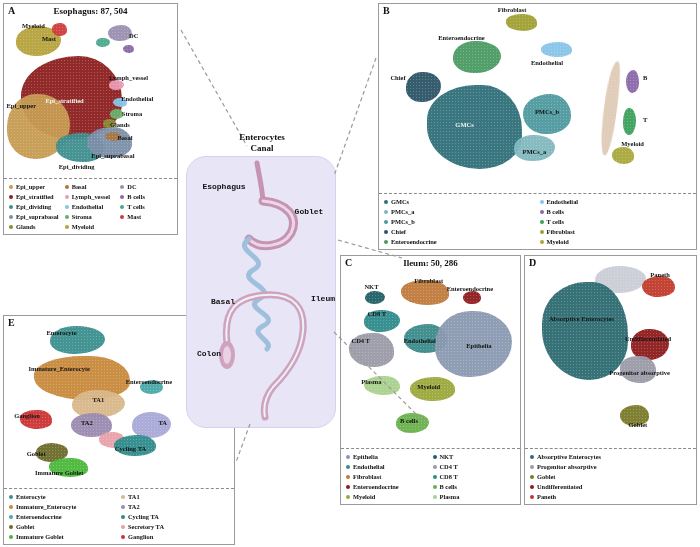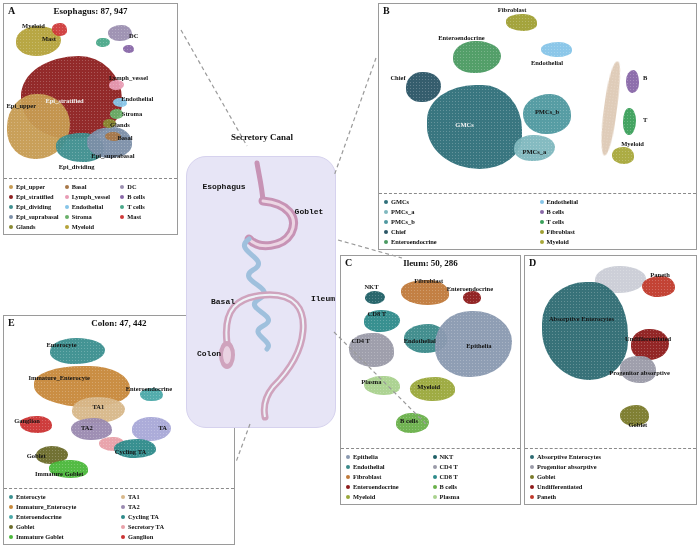--- a/index.html
+++ b/index.html
@@ -38,21 +38,21 @@
   #connectors { position:absolute; left:0; top:0; width:700px; height:547px;
                 pointer-events:none; z-index:2; }
 </style>
 </head>
 <body>
 
 <div id="fig">
 
   <section class="panel" style="left:3px;top:3px;width:175px;height:232px">
     <span class="panel-letter">A</span>
-    <div class="panel-title">Esophagus: 87, 947</div>
+    <div class="panel-title">Esophagus: 87, 504</div>
     <div class="plot">
         <div class="blob" style="left: 7%; top: 6%; width: 26%; height: 18%; background: rgb(181, 163, 58); border-radius: 48% 52% 55% 45% / 52% 48% 55% 45%;"></div>
         <div class="blob" style="left: 27.5%; top: 4%; width: 9%; height: 8%; background: rgb(207, 58, 58); border-radius: 55% 45% 48% 60% / 45% 58% 42% 55%;"></div>
         <div class="blob" style="left: 60%; top: 5%; width: 14%; height: 10%; background: rgb(155, 143, 176); border-radius: 60% 45% 52% 50% / 50% 55% 45% 52%;"></div>
         <div class="blob" style="left: 53%; top: 13%; width: 8%; height: 6%; background: rgb(74, 168, 138); border-radius: 48% 52% 55% 45% / 52% 48% 55% 45%;"></div>
         <div class="blob" style="left: 69%; top: 17.5%; width: 6%; height: 5%; background: rgb(137, 104, 168); border-radius: 55% 45% 48% 60% / 45% 58% 42% 55%;"></div>
         <div class="blob" style="left: 10%; top: 24.5%; width: 58%; height: 51%; background: rgb(142, 31, 31); border-radius: 60% 45% 52% 50% / 50% 55% 45% 52%;"></div>
         <div class="blob" style="left: 2%; top: 48%; width: 36%; height: 40%; background: rgb(199, 155, 82); border-radius: 48% 52% 55% 45% / 52% 48% 55% 45%;"></div>
         <div class="blob" style="left: 30%; top: 72%; width: 28%; height: 18%; background: rgb(63, 143, 143); border-radius: 55% 45% 48% 60% / 45% 58% 42% 55%;"></div>
         <div class="blob" style="left: 48%; top: 68.5%; width: 26%; height: 19%; background: rgb(124, 143, 168); border-radius: 60% 45% 52% 50% / 50% 55% 45% 52%;"></div>
@@ -306,21 +306,20 @@
         </div>
         <div class="legend-item">
           <span class="dot" style="background: rgb(192, 57, 43);"></span>
           <span>Paneth</span>
         </div>
       </div>
   </section>
 
   <section class="panel" style="left:3px;top:315px;width:232px;height:230px">
     <span class="panel-letter">E</span>
-    <div class="panel-title">Colon: 47, 442</div>
     <div class="plot">
         <div class="blob" style="left: 20%; top: 6%; width: 24%; height: 16%; background: rgb(58, 143, 143); border-radius: 48% 52% 55% 45% / 52% 48% 55% 45%;"></div>
         <div class="blob" style="left: 13%; top: 23%; width: 42%; height: 26%; background: rgb(200, 136, 58); border-radius: 55% 45% 48% 60% / 45% 58% 42% 55%;"></div>
         <div class="blob" style="left: 59%; top: 37%; width: 10%; height: 8%; background: rgb(74, 168, 168); border-radius: 60% 45% 52% 50% / 50% 55% 45% 52%;"></div>
         <div class="blob" style="left: 29.5%; top: 43%; width: 23%; height: 16%; background: rgb(216, 184, 138); border-radius: 48% 52% 55% 45% / 52% 48% 55% 45%;"></div>
         <div class="blob" style="left: 7%; top: 54.5%; width: 14%; height: 11%; background: rgb(204, 51, 51); border-radius: 55% 45% 48% 60% / 45% 58% 42% 55%;"></div>
         <div class="blob" style="left: 29%; top: 56%; width: 18%; height: 14%; background: rgb(154, 138, 176); border-radius: 60% 45% 52% 50% / 50% 55% 45% 52%;"></div>
         <div class="blob" style="left: 55.5%; top: 55.5%; width: 17%; height: 15%; background: rgb(168, 168, 216); border-radius: 48% 52% 55% 45% / 52% 48% 55% 45%;"></div>
         <div class="blob" style="left: 41.5%; top: 67.5%; width: 11%; height: 9%; background: rgb(232, 160, 168); border-radius: 55% 45% 48% 60% / 45% 58% 42% 55%;"></div>
         <div class="blob" style="left: 48%; top: 69%; width: 18%; height: 12%; background: rgb(46, 139, 139); border-radius: 60% 45% 52% 50% / 50% 55% 45% 52%;"></div>
@@ -374,21 +373,21 @@
           <span class="dot" style="background: rgb(232, 160, 168);"></span>
           <span>Secretory TA</span>
         </div>
         <div class="legend-item">
           <span class="dot" style="background: rgb(204, 51, 51);"></span>
           <span>Ganglion</span>
         </div>
       </div>
   </section>
 
-  <div class="canal-title">Secretory Canal</div>
+  <div class="canal-title">Enterocytes Canal</div>
 
   <div class="canal-box">
     <svg width="150" height="272" viewBox="0 0 150 272">
       <path d="M70,6 C72,18 75,30 76,44" stroke="#c793b5" stroke-width="5" fill="none" stroke-linecap="round"></path>
       <path d="M76,44 C100,46 112,60 104,76 C96,90 72,93 62,82" stroke="#c793b5" stroke-width="9" fill="none" stroke-linecap="round"></path>
       <path d="M76,44 C100,46 112,60 104,76 C96,90 72,93 62,82" stroke="#ecd6e4" stroke-width="3" fill="none" stroke-linecap="round"></path>
       <path d="M62,82 C44,94 86,102 66,113 C48,124 92,131 72,142 C54,152 96,159 76,169 C60,177 88,184 80,192" stroke="#9fc0dd" stroke-width="5" fill="none" stroke-linecap="round" stroke-linejoin="round"></path>
       <path d="M40,186 C36,152 50,140 78,138 C108,136 118,152 116,174 C114,198 100,216 86,230 C78,240 76,250 78,260" stroke="#cfa3bd" stroke-width="7" fill="none" stroke-linecap="round"></path>
       <path d="M40,186 C36,152 50,140 78,138 C108,136 118,152 116,174 C114,198 100,216 86,230 C78,240 76,250 78,260" stroke="#eef2f8" stroke-width="2" fill="none"></path>
       <ellipse cx="40" cy="198" rx="8" ry="14" fill="#cfa3bd"></ellipse>

